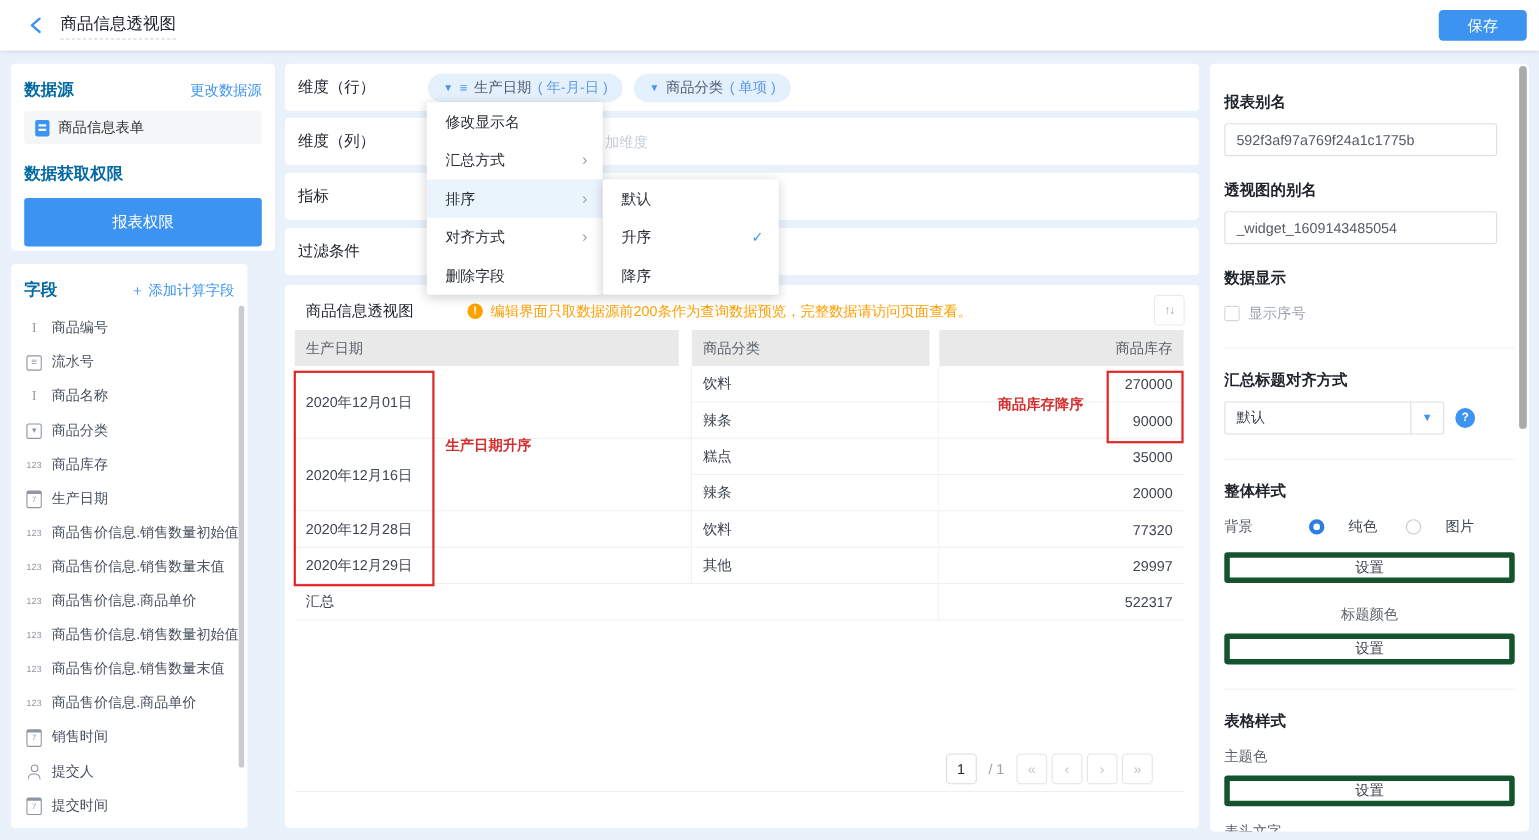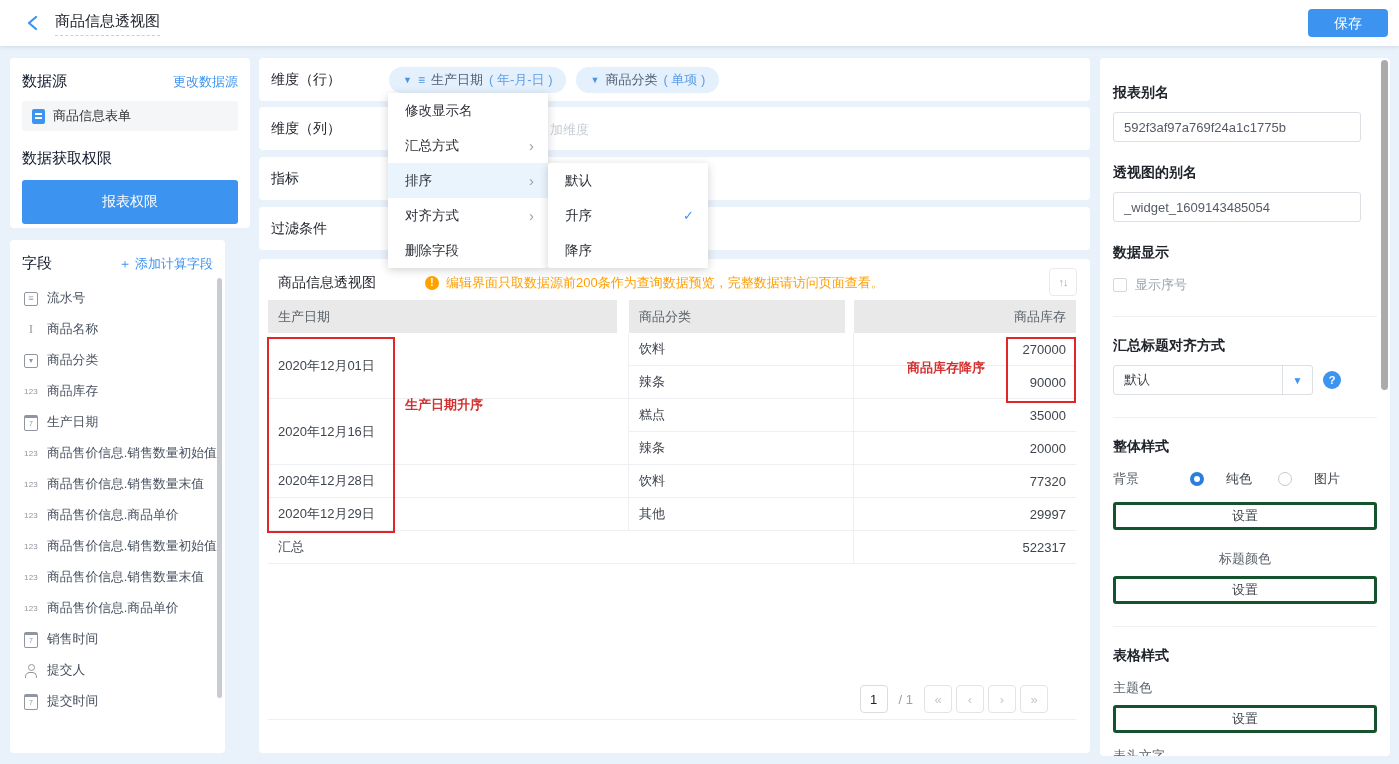--- a/index.html
+++ b/index.html
@@ -15,21 +15,21 @@
                 padding-bottom:4px; border-bottom:1px dashed #C9CDD4; }
   .save-btn { position:absolute; right:11px; top:9px; width:80px; height:28px; background:#3D94F0;
               color:#fff; font-size:14px; border:none; border-radius:4px; line-height:28px; text-align:center; }
 
   
   .card { position:absolute; background:#fff; border-radius:4px; }
 
   
   .ds-card { left:10px; top:58px; width:240px; height:170px; padding:14px 12px; }
   .row-flex { display:flex; align-items:center; justify-content:space-between; }
-  .h-bold { font-size:15px; font-weight:normal; color:#0f172a; }
+  .h-bold { font-size:15px; font-weight:bold; color:#0369a1; }
   .blue-link { font-size:13px; color:#3D94F0; cursor:pointer; }
   .source-box { margin-top:10px; height:30px; background:#F4F6F8; border-radius:3px;
                 display:flex; align-items:center; padding:0 10px; gap:8px; font-size:13px; color:#333; }
   .doc-icon { position:relative; width:13px; height:15px; background:#3D94F0; border-radius:2px; }
   .doc-icon::before { content:""; position:absolute; left:3px; top:4px; width:7px; height:2px;
                       background:#fff; box-shadow:0 4px 0 #fff; }
   .perm-title { margin-top:18px; }
   .perm-btn { margin-top:12px; width:100%; height:44px; background:#3D94F0; border:none; border-radius:3px;
               color:#fff; font-size:14px; }
 
@@ -135,21 +135,21 @@
   .sel-caret { width:30px; height:100%; border-left:1px solid #DCDFE3; display:flex; align-items:center;
                justify-content:center; color:#3D94F0; font-size:10px; }
   .q-icon { margin-left:10px; width:18px; height:18px; border-radius:50%; background:#3D94F0; color:#fff;
             font-size:11px; font-weight:bold; text-align:center; line-height:18px; cursor:pointer; }
   .radio-row { margin-top:14px; display:flex; align-items:center; font-size:13px; color:#5A6168; }
   .radio-row .bg-lab { width:77px; }
   .radio-opt { display:flex; align-items:center; gap:22px; margin-right:26px; cursor:pointer; color:#3F454D; }
   .rdo { width:14px; height:14px; border-radius:50%; background:#fff; }
   .rdo.on { border:4px solid #2B7DE0; }
   .rdo.off { border:1px solid #C5C9CF; }
-  .set-btn { margin-top:14px; width:100%; height:28px; background:#fff; border:3px solid #14532d;
+  .set-btn { margin-top:14px; width:100%; height:28px; background:#fff; border:5px solid #14532d;
              border-radius:3px; font-size:13px; color:#3F454D; }
   .set-btn.tight { margin-top:8px; }
   .panel-thumb { right:2px; top:2px; width:7px; height:330px; background:#ABABAB; border-radius:4px; }
 </style>
 </head>
 <body>
 
 <div id="app">
 
   <div class="topbar">
@@ -175,20 +175,24 @@
 
   <div class="card fields-card">
     <div class="row-flex">
       <span class="h-bold">字段</span>
       <span class="blue-link">
         <span>＋</span>
         <span>添加计算字段</span>
       </span>
     </div>
     <div class="field-list">
+      <div class="field-item">
+          <span class="fi fi-text"></span>
+          <span>商品编号</span>
+        </div>
       <div class="field-item">
           <span class="fi fi-serial"></span>
           <span>流水号</span>
         </div>
       <div class="field-item">
           <span class="fi fi-text"></span>
           <span>商品名称</span>
         </div>
       <div class="field-item">
           <span class="fi fi-select"></span>

